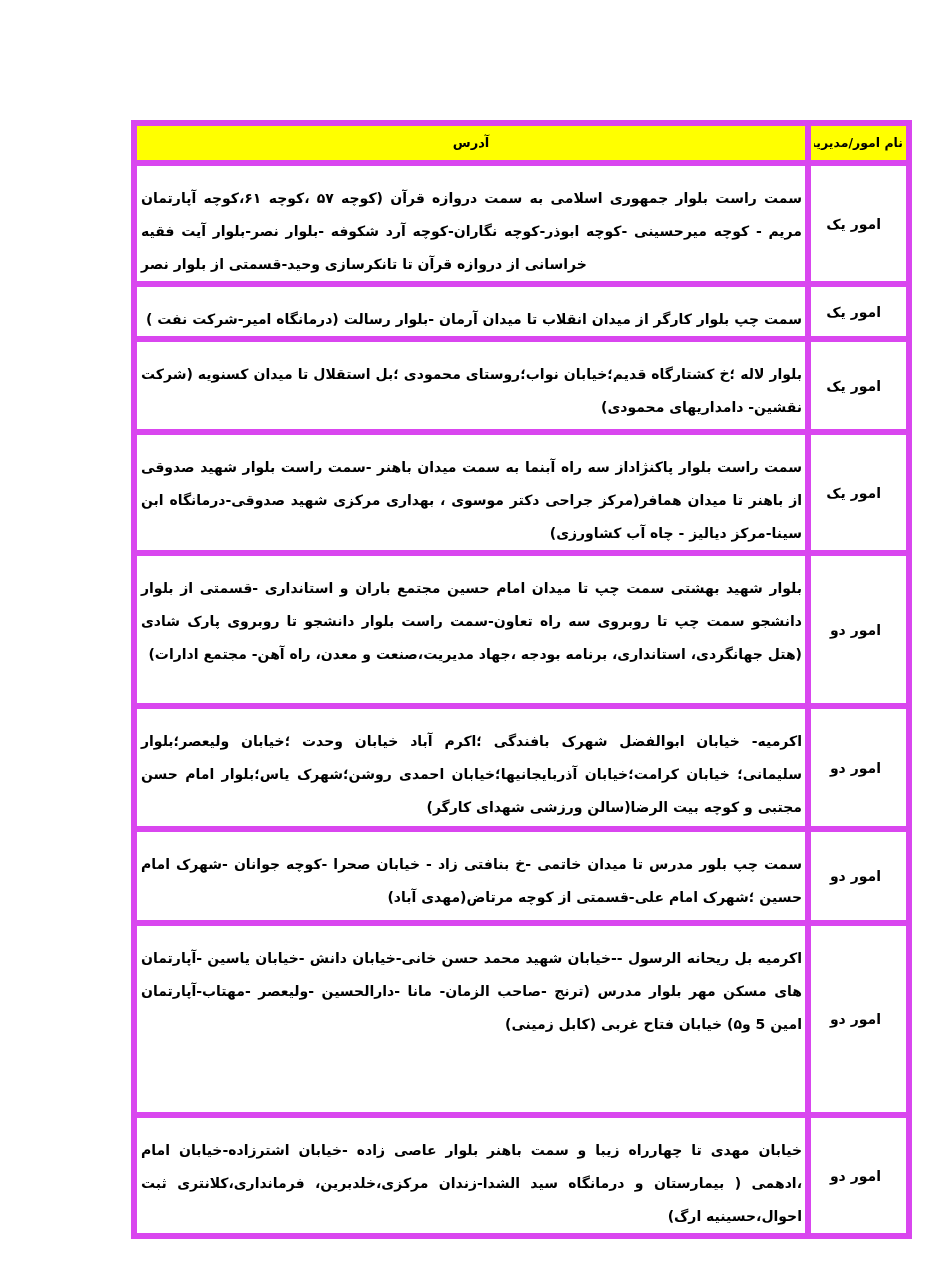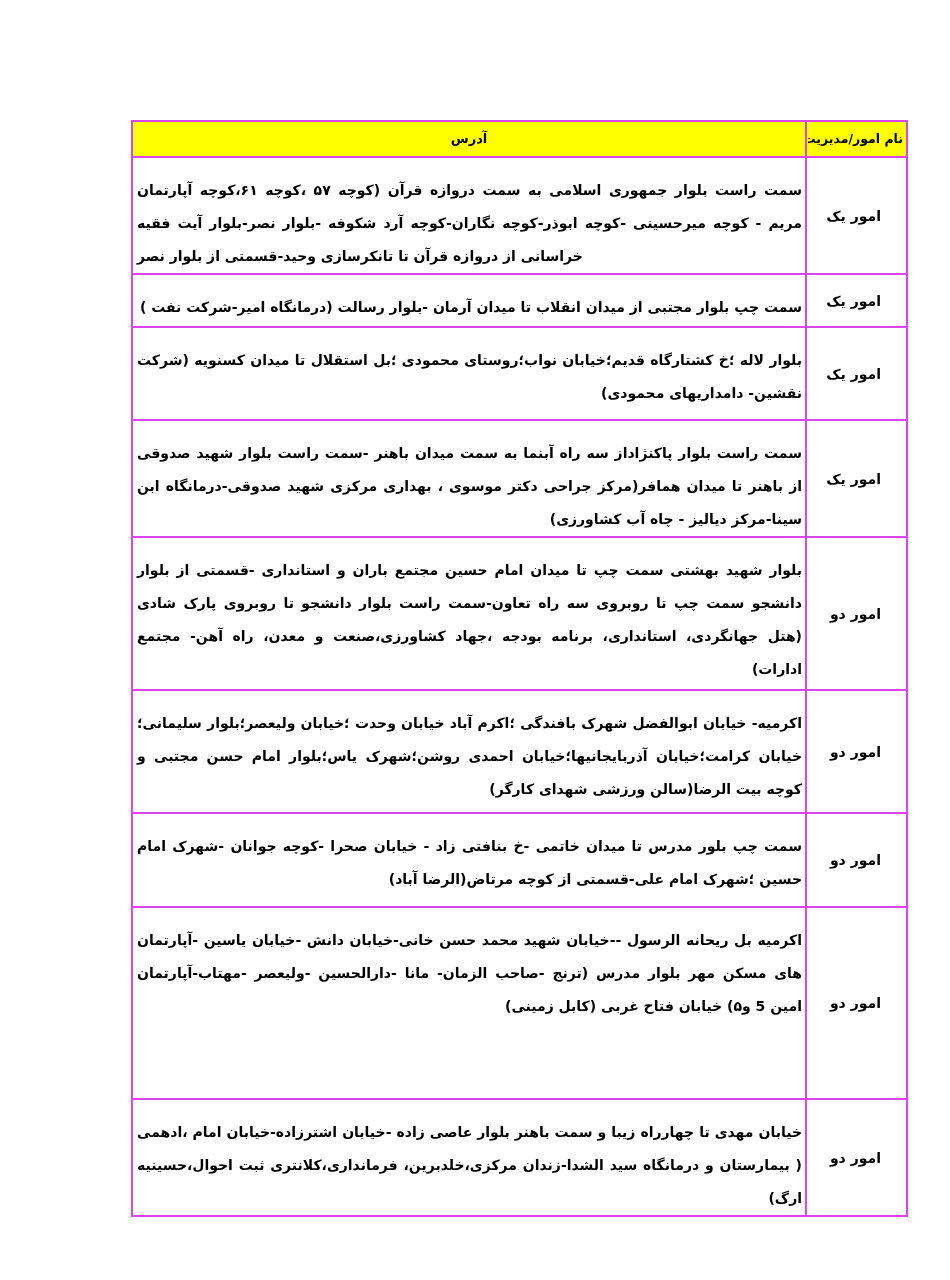--- a/index.html
+++ b/index.html
@@ -22,21 +22,21 @@
     width: 775px;
     border-collapse: collapse;
     table-layout: fixed;
     direction: rtl;
     color: #000000;
     font-weight: bold;
   }
   table.routes col.c-unit { width: 101px; }
   table.routes col.c-addr { width: 674px; }
   table.routes th, table.routes td {
-    border: 2px solid #d946ef;
+    border: 6px solid #d946ef;
     overflow: hidden;
   }
   thead th {
     background: #ffff00;
     height: 32px;
     vertical-align: middle;
     padding: 1px 3px;
     font-size: 13px;
     line-height: 1.1;
     white-space: nowrap;
@@ -87,41 +87,41 @@
         <th class="h-addr">آدرس</th>
       </tr>
     </thead>
     <tbody id="rows-body">
         <tr class="r0">
           <td class="unit">امور یک</td>
           <td class="addr">سمت راست بلوار جمهوری اسلامی  به سمت دروازه قرآن (کوچه ۵۷ ،کوچه  ۶۱،کوچه آپارتمان مریم - کوچه میرحسینی  -کوچه ابوذر-کوچه نگاران-کوچه آرد شکوفه  -بلوار نصر-بلوار آیت فقیه خراسانی از دروازه قرآن تا  تانکرسازی وحید-قسمتی از بلوار نصر</td>
         </tr>
         <tr class="r1">
           <td class="unit">امور یک</td>
-          <td class="addr">سمت چپ بلوار مجتبی از میدان انقلاب تا میدان آرمان  -بلوار رسالت  (درمانگاه امیر-شرکت نفت )</td>
+          <td class="addr">سمت چپ بلوار کارگر از میدان انقلاب تا میدان آرمان  -بلوار رسالت  (درمانگاه امیر-شرکت نفت )</td>
         </tr>
         <tr class="r2">
           <td class="unit">امور یک</td>
           <td class="addr">بلوار لاله ؛خ کشتارگاه قدیم؛خیابان نواب؛روستای محمودی ؛بل استقلال تا میدان کسنویه  (شرکت نقشین- دامداریهای محمودی)</td>
         </tr>
         <tr class="r3">
           <td class="unit">امور یک</td>
           <td class="addr">سمت راست بلوار پاکنژاداز سه راه آبنما  به سمت میدان باهنر  -سمت راست بلوار شهید صدوقی از باهنر تا میدان همافر(مرکز جراحی دکتر موسوی ، بهداری مرکزی شهید صدوقی-درمانگاه ابن سینا-مرکز دیالیز - چاه آب کشاورزی)</td>
         </tr>
         <tr class="r4">
           <td class="unit">امور دو</td>
-          <td class="addr">بلوار شهید بهشتی سمت چپ تا میدان امام حسین مجتمع باران و استانداری  -قسمتی از بلوار دانشجو سمت چپ تا  روبروی سه راه تعاون-سمت راست بلوار دانشجو تا روبروی پارک شادی (هتل جهانگردی، استانداری، برنامه بودجه ،جهاد کشاورزی،صنعت و معدن، راه آهن- مجتمع ادارات)</td>
+          <td class="addr">بلوار شهید بهشتی سمت چپ تا میدان امام حسین مجتمع باران و استانداری  -قسمتی از بلوار دانشجو سمت چپ تا  روبروی سه راه تعاون-سمت راست بلوار دانشجو تا روبروی پارک شادی (هتل جهانگردی، استانداری، برنامه بودجه ،جهاد مدیریت،صنعت و معدن، راه آهن- مجتمع ادارات)</td>
         </tr>
         <tr class="r5">
           <td class="unit">امور دو</td>
           <td class="addr">اکرمیه- خیابان ابوالفضل شهرک بافندگی ؛اکرم آباد خیابان وحدت ؛خیابان ولیعصر؛بلوار سلیمانی؛ خیابان کرامت؛خیابان  آذربایجانیها؛خیابان احمدی روشن؛شهرک یاس؛بلوار امام حسن مجتبی و کوچه بیت الرضا(سالن ورزشی شهدای کارگر)</td>
         </tr>
         <tr class="r6">
           <td class="unit">امور دو</td>
-          <td class="addr">سمت چپ بلور مدرس تا میدان خاتمی  -خ بنافتی زاد - خیابان صحرا  -کوچه جوانان  -شهرک امام حسین ؛شهرک امام علی-قسمتی از کوچه مرتاض(الرضا آباد)</td>
+          <td class="addr">سمت چپ بلور مدرس تا میدان خاتمی  -خ بنافتی زاد - خیابان صحرا  -کوچه جوانان  -شهرک امام حسین ؛شهرک امام علی-قسمتی از کوچه مرتاض(مهدی آباد)</td>
         </tr>
         <tr class="r7">
           <td class="unit">امور دو</td>
           <td class="addr">اکرمیه بل ریحانه الرسول  --خیابان شهید محمد حسن خانی-خیابان دانش  -خیابان یاسین  -آپارتمان های مسکن مهر بلوار مدرس (ترنج  -صاحب الزمان- مانا  -دارالحسین  -ولیعصر -مهتاب-آپارتمان امین 5 و۵) خیابان فتاح غربی  (کابل زمینی)</td>
         </tr>
         <tr class="r8">
           <td class="unit">امور دو</td>
           <td class="addr">خیابان مهدی تا چهارراه زیبا و سمت باهنر بلوار عاصی زاده  -خیابان اشترزاده-خیابان امام ،ادهمی  ( بیمارستان  و درمانگاه سید الشدا-زندان مرکزی،خلدبرین، فرمانداری،کلانتری ثبت احوال،حسینیه ارگ)</td>
         </tr>
       </tbody>

